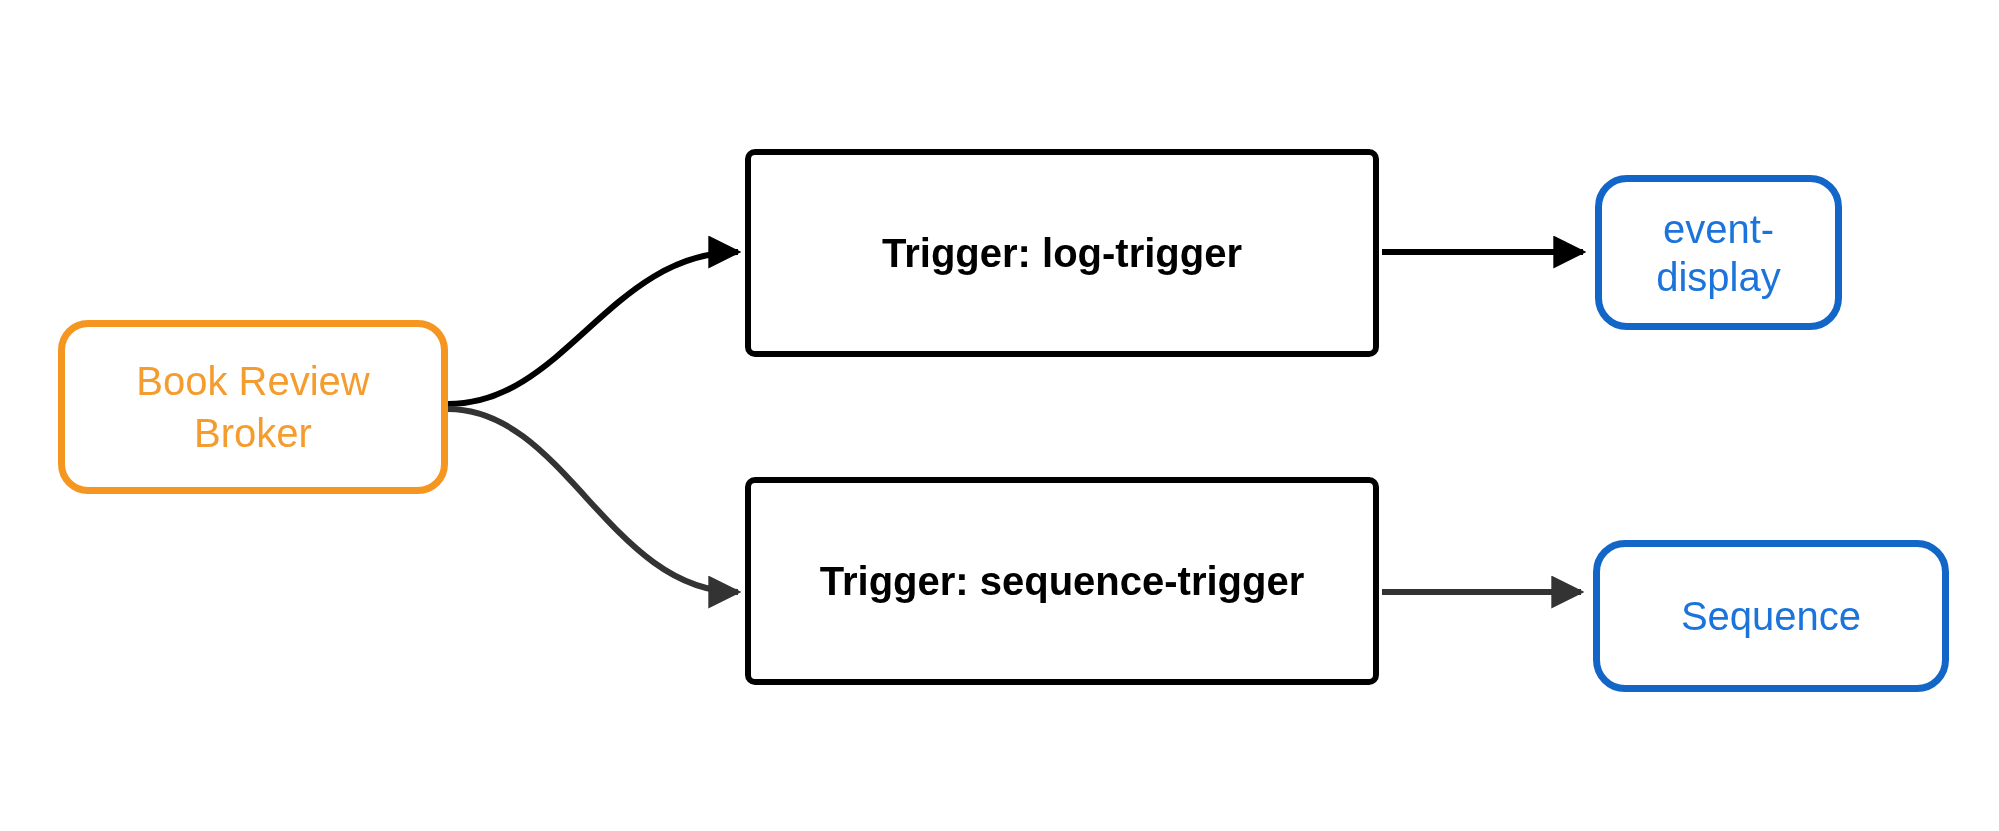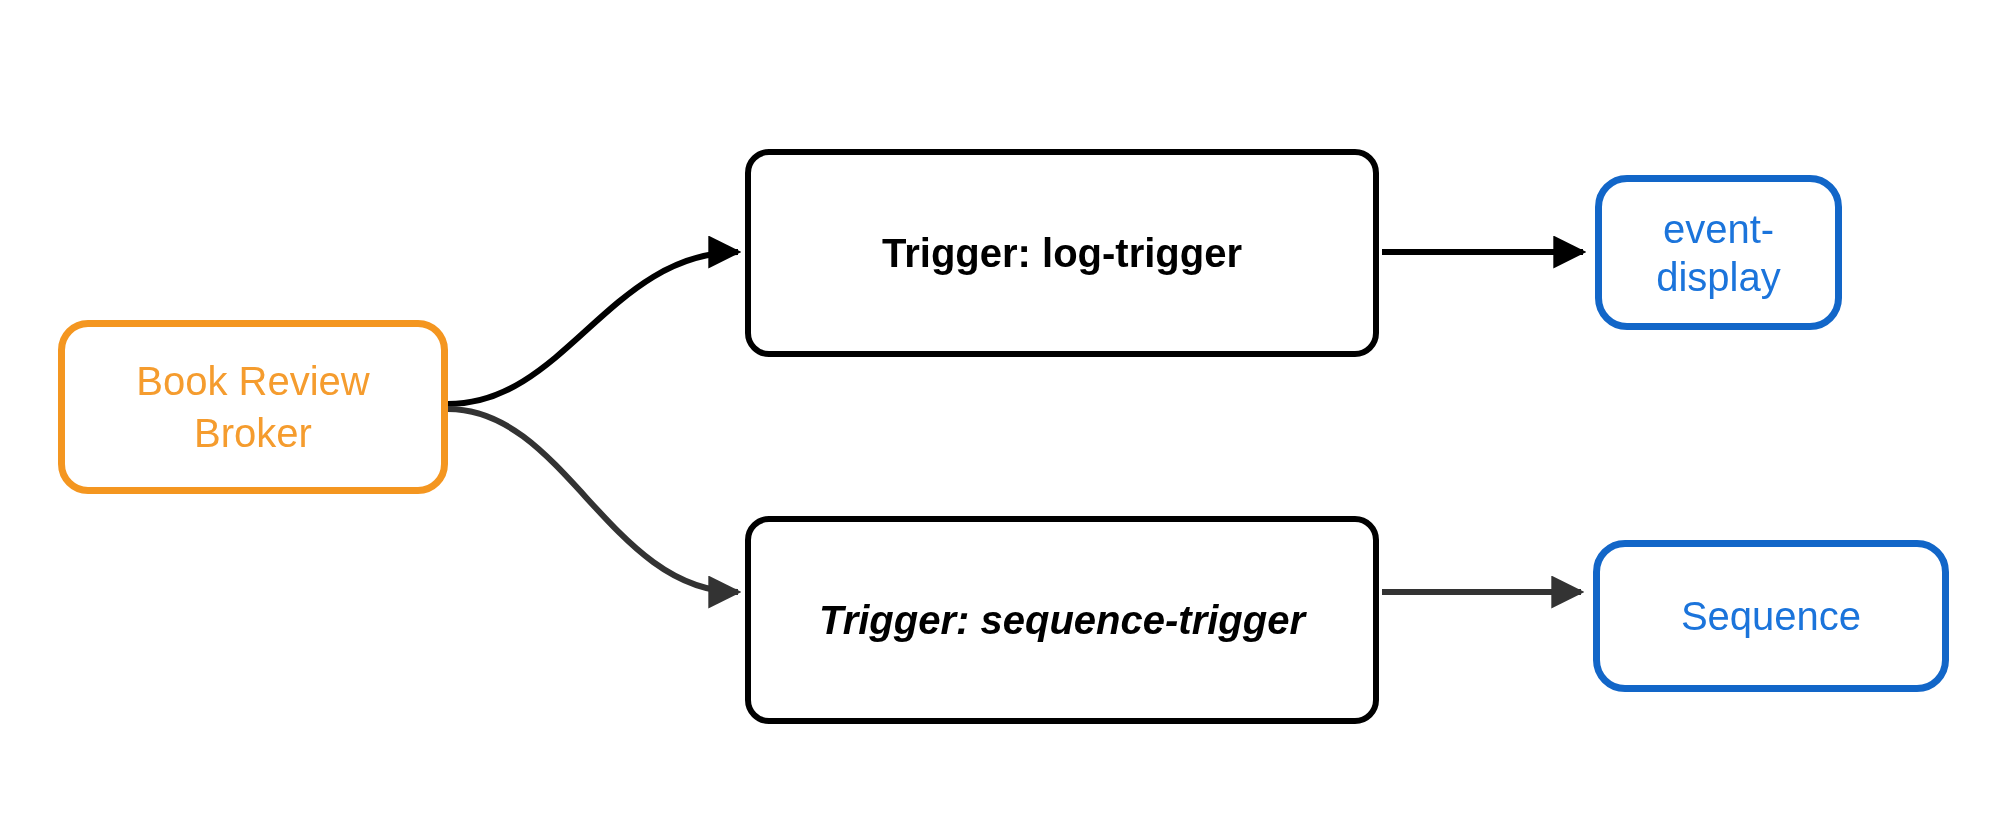--- a/index.html
+++ b/index.html
@@ -30,26 +30,26 @@
     left: 58px; top: 320px; width: 390px; height: 174px;
     border: 7px solid var(--broker-border, #f49620);
     border-radius: 30px;
     color: var(--broker-text, #f59c2e);
     font-size: 40px; line-height: 52px;
     padding: 0 12px;
   }
   .node-trigger {
     left: 745px; width: 634px; height: 208px;
     border: 6px solid var(--trigger-border, #000000);
-    border-radius: 24px;
+    border-radius: 10px;
     color: var(--trigger-text, #000000);
     font-size: 40px; line-height: 56px;
   }
   .node-trigger-top { top: 149px; }
-  .node-trigger-bottom { top: 516px; font-style: italic; }
+  .node-trigger-bottom { top: 477px; }
   .trigger-title { font-weight: bold; }
 
   .node-sink {
     border: 7px solid var(--sink-border, #1266c8);
     border-radius: 32px;
     color: var(--sink-text, #1b74db);
     font-size: 40px; line-height: 48px;
   }
   .node-sink-top { left: 1595px; top: 175px; width: 247px; height: 155px; }
   .node-sink-bottom { left: 1593px; top: 540px; width: 356px; height: 152px; }

